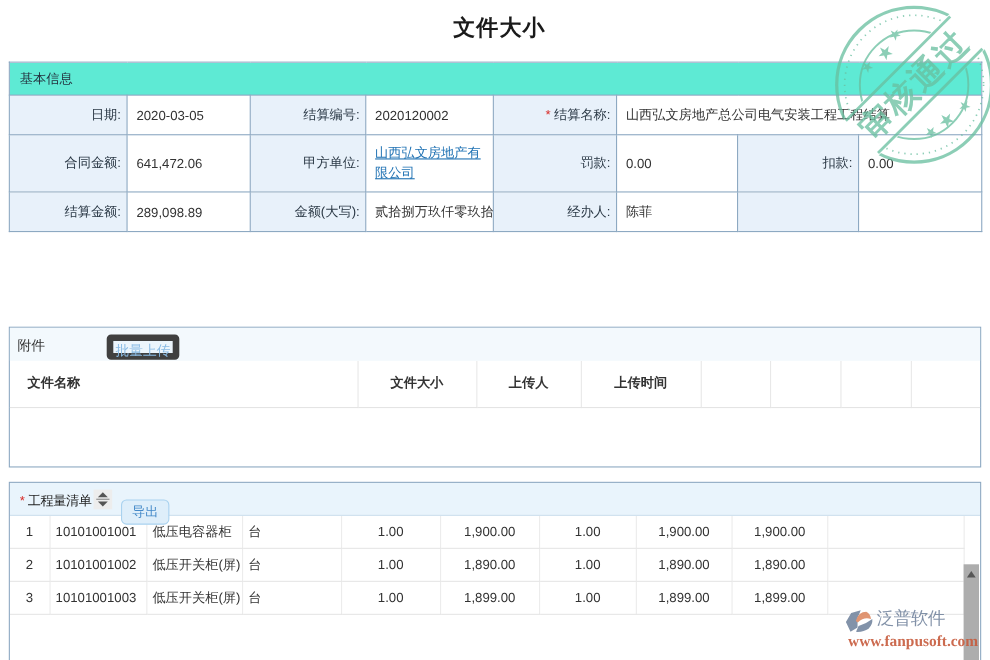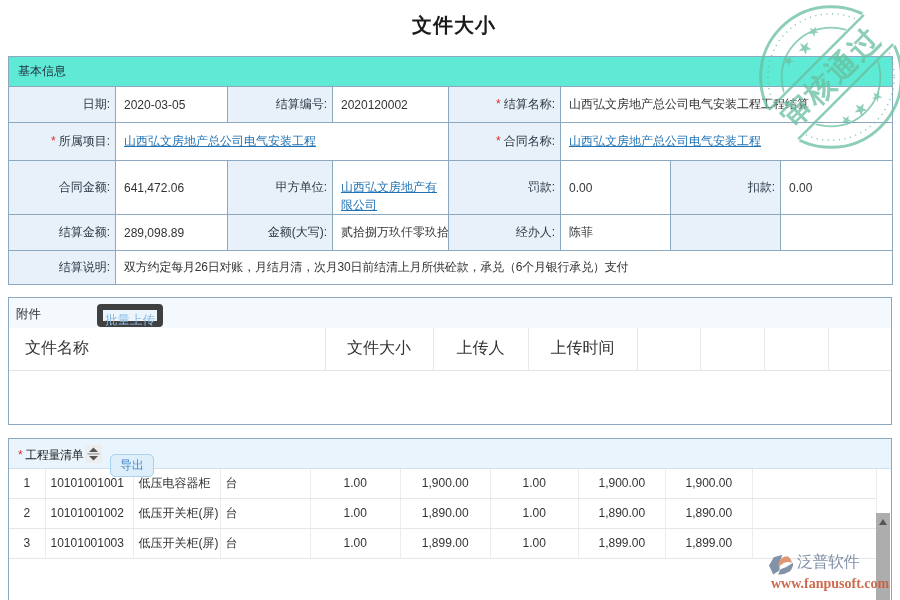--- a/index.html
+++ b/index.html
@@ -12,28 +12,28 @@
 #t1 { position:absolute; left:8px; top:56px; width:884px; }
 #t1 td { border:1px solid #8da9c2; font-size:12px; color:#333; overflow:hidden; }
 #t1 .hd { background:#5eead4; color:#24323f; font-size:12px; padding-left:9px; }
 #t1 .lbl { background:#e8f1fa; text-align:right; padding-right:5px; color:#2a3845; white-space:nowrap;margin-left:48px; }
 #t1 .val { background:#fff; text-align:left; padding-left:8px; white-space:nowrap; }
 .req { color:#d9302c; margin-right:3px; }
 a.lnk { color:#2173b4; text-decoration:underline; }
 
 #box2 { position:absolute; left:8px; top:297px; width:884px; height:128px;
   border:1px solid #8da9c2; background:#fff; }
-#box2 .bar { height:30px; background:#f3f9fd; position:relative; }
+#box2 .bar { height:30px; background:#f3f9fd; position:relative;font-family:Liberation Mono, monospace; }
 #box2 .bar .cap { position:absolute; left:7px; top:8px; font-size:12.5px; color:#333; }
 .btn-pl { position:absolute; left:40px; top:6px; width:66px; height:23px; line-height:21px;
   text-align:center; font-size:12.5px; color:#8abbe4; background:#ecf5fc; border:6px solid #404040;
   border-radius:4px;margin-left:48px; }
 #t2 { width:100%; }
-#t2 td { font-size:16px; color:#333; height:42px; border-bottom:1px solid #e4e4e4;
-  border-right:1px solid #e8e8e8; text-align:center; }
+#t2 td { font-size:12px; color:#333; height:42px; border-bottom:1px solid #e4e4e4;
+  border-right:1px solid #e8e8e8; text-align:center;font-weight:bold; }
 #t2 td:last-child { border-right:none; }
 #t2 td.fn { text-align:left; padding-left:16px; }
 
 #box3 { position:absolute; left:8px; top:438px; width:884px; height:175px;
   border:1px solid #8da9c2; background:#fff; overflow:hidden; }
 #box3 .bar { height:30px; background:#e9f4fc; position:relative; border-bottom:1px solid #cfe0ee; }
 #box3 .bar .cap { position:absolute; left:9px; top:8px; font-size:12px; letter-spacing:-0.4px; color:#222; }
 .sorticon { position:absolute; left:76px; top:6px; width:17px; height:18px; background:#ededed; }
 .btn-exp { position:absolute; left:101px; top:15px; width:44px; height:23px; line-height:21px;
   text-align:center; font-size:12px; color:#4489c8; background:#deeefa; border:1px solid #a9d2ef;
@@ -77,49 +77,39 @@
         <td class="hd" colspan="8">基本信息</td>
       </tr>
  <tr style="height:36px">
   <td class="lbl">日期:</td>
         <td class="val">2020-03-05</td>
   <td class="lbl">结算编号:</td>
         <td class="val">2020120002</td>
   <td class="lbl"><span class="req">*</span>结算名称:</td>
         <td class="val" colspan="3">山西弘文房地产总公司电气安装工程工程结算</td>
  </tr>
- <tr style="height:38px">
-  <td class="lbl"><span class="req">*</span>所属项目:</td>
-        <td class="val" colspan="3"><a class="lnk">山西弘文房地产总公司电气安装工程</a></td>
-  <td class="lbl"><span class="req">*</span>合同名称:</td>
-        <td class="val" colspan="3"><a class="lnk">山西弘文房地产总公司电气安装工程</a></td>
- </tr>
  <tr style="height:52px">
   <td class="lbl">合同金额:</td>
         <td class="val">641,472.06</td>
   <td class="lbl">甲方单位:</td>
-        <td class="val" style="white-space:normal;line-height:18px;vertical-align:top;padding-top:17px"><a class="lnk">山西弘文房地产有限公司</a></td>
+        <td class="val" style="white-space:normal;line-height:18px;vertical-align:top;padding-top:7px"><a class="lnk">山西弘文房地产有限公司</a></td>
   <td class="lbl">罚款:</td>
         <td class="val">0.00</td>
   <td class="lbl">扣款:</td>
         <td class="val">0.00</td>
  </tr>
  <tr style="height:36px">
   <td class="lbl">结算金额:</td>
         <td class="val">289,098.89</td>
   <td class="lbl">金额(大写):</td>
         <td class="val">贰拾捌万玖仟零玖拾捌元捌角玖分</td>
   <td class="lbl">经办人:</td>
         <td class="val">陈菲</td>
   <td class="lbl"></td>
         <td class="val"></td>
- </tr>
- <tr style="height:34px">
-  <td class="lbl">结算说明:</td>
-        <td class="val" colspan="7" style="letter-spacing:-0.2px">双方约定每月26日对账，月结月清，次月30日前结清上月所供砼款，承兑（6个月银行承兑）支付</td>
  </tr>
 </tbody>
   </table>
 
 <div id="box2">
  <div class="bar">
       <span class="cap">附件</span>
       <span class="btn-pl">批量上传</span>
     </div>
  <table id="t2">

